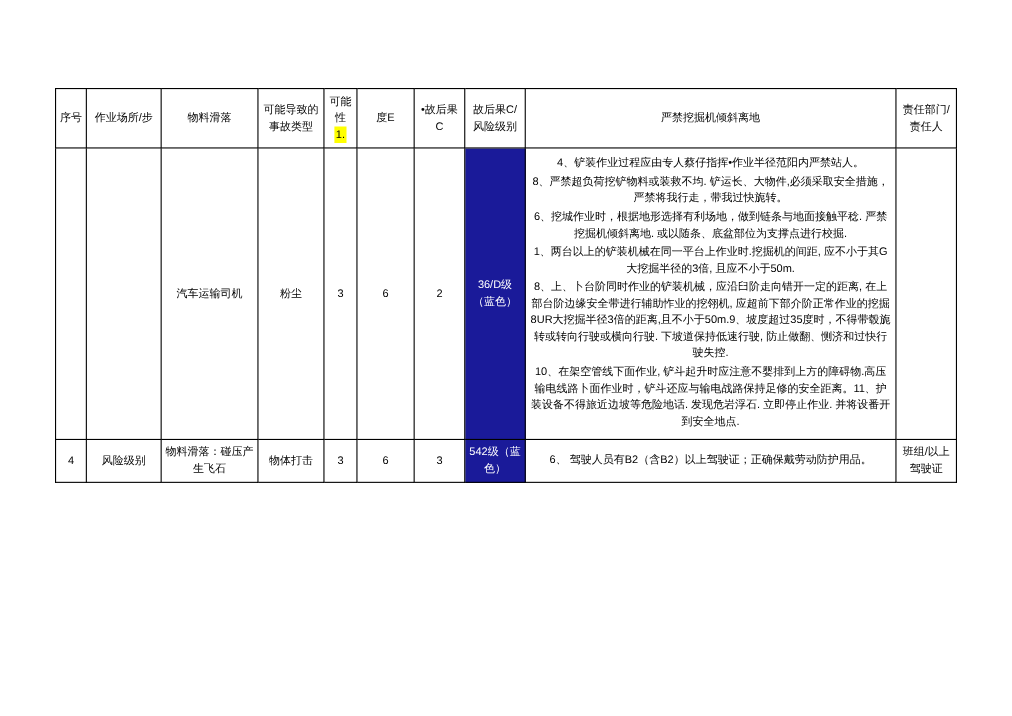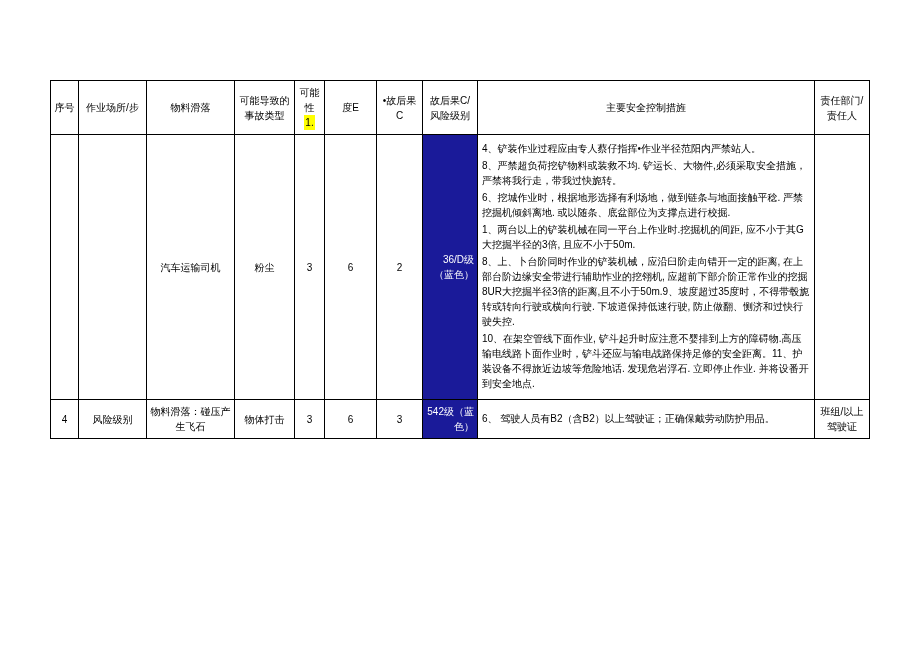--- a/index.html
+++ b/index.html
@@ -11,23 +11,23 @@
   .col-seq   { width: 28px; }
   .col-place { width: 68px; }
   .col-risk  { width: 88px; }
   .col-type  { width: 60px; }
   .col-L     { width: 30px; }
   .col-E     { width: 52px; }
   .col-C     { width: 46px; }
   .col-D     { width: 55px; }
   .col-meas  { width: auto; }
   .col-resp  { width: 55px; }
-  .risklevel { background: #1a1a99; color: #fff; text-align: right; }
+  .risklevel { background: #1a1a99; color: #fff; }
   .measures { text-align: left; padding: 6px 4px; }
-  .measures p { margin-bottom: 2px; }
+  .measures p { margin-bottom: 2px; text-align: center; }
   .hl { background: #ffff00; display: inline-block; padding: 0 1px; }
 </style>
 </head>
 <body>
 
 <div class="page">
   <table>
     <colgroup>
       <col class="col-seq">
         <col class="col-place">
@@ -46,21 +46,21 @@
         <th>作业场所/步</th>
         <th>物料滑落</th>
         <th>可能导致的事故类型</th>
         <th>
           <span>可能性</span><br>
           <span class="hl">1.</span>
         </th>
         <th>度E</th>
         <th>•故后果C</th>
         <th>故后果C/风险级别</th>
-        <th>主要安全控制措旌</th>
+        <th>严禁挖掘机倾斜离地</th>
         <th>责任部门/责任人</th>
       </tr>
     </thead>
     <tbody>
       <tr>
         <td></td>
         <td></td>
         <td>汽车运输司机</td>
         <td>粉尘</td>
         <td>3</td>

